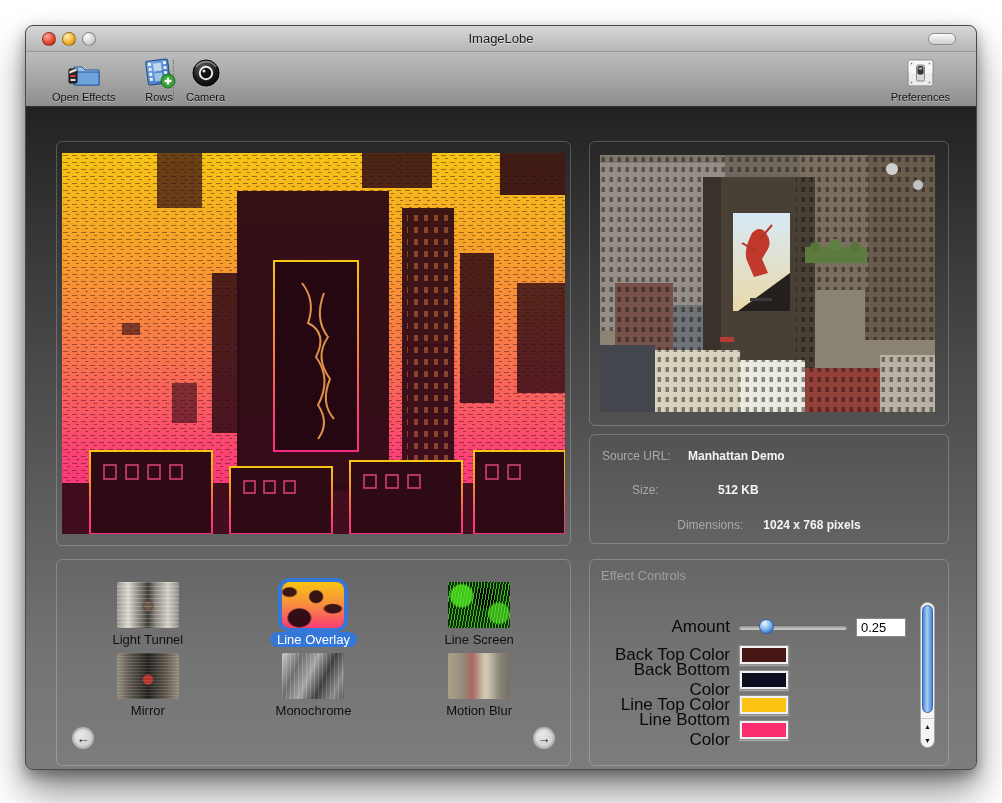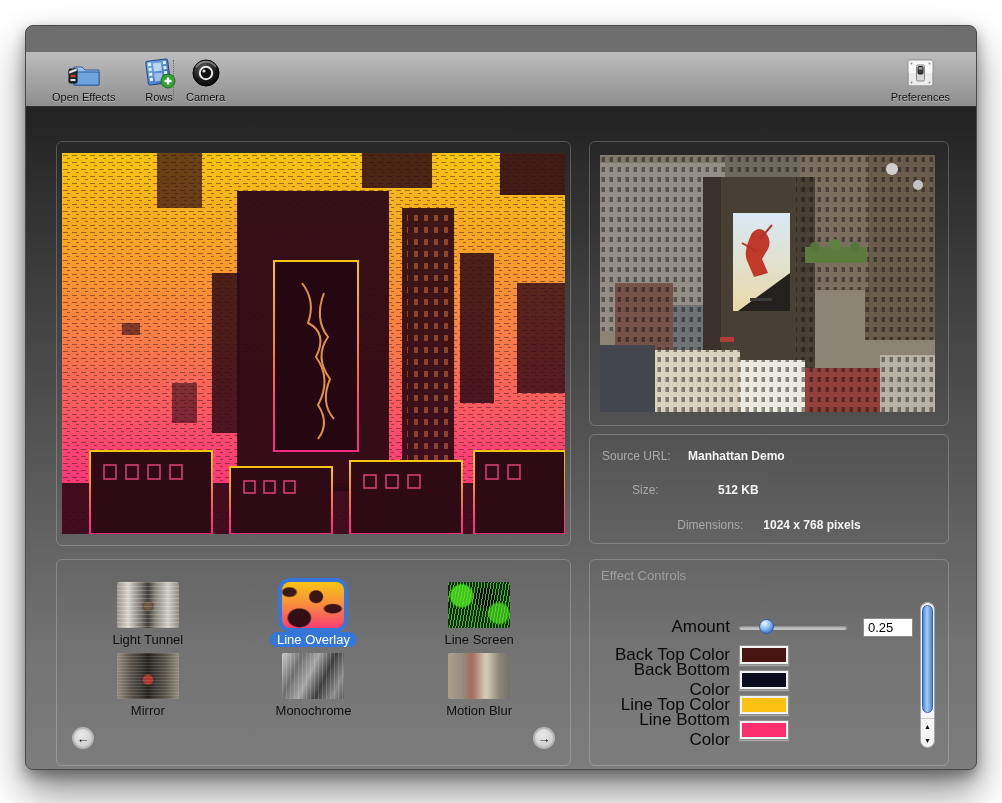--- a/index.html
+++ b/index.html
@@ -122,40 +122,49 @@
   .ctrl-body { position:absolute; left:8px; top:55px; width:318px; }
   .ctrl-row { display:flex; align-items:center; height:25px; }
   .ctrl-row.amount { height:24px; margin-bottom:3px; }
   .ctrl-lbl { width:132px; text-align:right; margin-right:9px; font-size:17px; color:#0a0a0a; }
   .slider { position:relative; width:108px; height:16px; }
   .slider .track { position:absolute; left:0; right:0; top:6px; height:5px; border-radius:3px;
     background:linear-gradient(#9a9a9a,#cdcdcd); box-shadow:inset 0 1px 2px rgba(0,0,0,.45); }
   .slider .thumb { position:absolute; left:calc(25% - 7px); top:0; width:15px; height:15px; border-radius:50%;
     border:1px solid #2d5fa8;
     background:radial-gradient(circle at 35% 26%, #eef6ff, #8fc0f0 42%, #3e7cd0 78%, #2a5ca8); }
-  .amount-field { width:50px; height:19px; margin-left:16px; border:1px solid #8a8a8a; background:#fff;
+  .amount-field { width:50px; height:19px; margin-left:9px; border:1px solid #8a8a8a; background:#fff;
     font-family:"Liberation Sans", sans-serif; font-size:13px; color:#000; padding:0 4px; }
   .swatch { width:50px; height:20px; background:#f1f1f1; border:1px solid #8f8f8f;
     box-shadow:0 1px 1px rgba(255,255,255,.35); padding:2px; cursor:default; }
   .swatch .chip { width:100%; height:100%; }
 
   .scrollbar { position:absolute; right:13px; top:42px; width:15px; height:146px;
     background:#f5f5f5; border:1px solid #a5a5a5; border-radius:8px; }
   .sb-thumb { position:absolute; left:1px; top:2px; width:11px; height:108px; border-radius:6px;
     border:1px solid #3365ad;
     background:linear-gradient(90deg,#4a85d8,#a9cdf5 45%,#4a85d8); }
   .sb-arrows { position:absolute; left:0; right:0; bottom:0; height:29px; border-top:1px solid #c9c9c9; }
   .sb-btn { height:14px; display:flex; align-items:center; justify-content:center;
     font-size:7px; color:#111; cursor:default; }
 </style>
 </head>
 <body>
 
 <div class="window">
 
+  <div class="titlebar">
+    <div class="lights">
+      <div class="light red"></div>
+      <div class="light yellow"></div>
+      <div class="light gray"></div>
+    </div>
+    <div class="title">ImageLobe</div>
+    <div class="pill-toggle"></div>
+  </div>
 
   <div class="toolbar">
     <div class="tb-item" style="left:26px;">
       <div class="tb-icon">
         <svg width="36" height="30" viewBox="0 0 36 30">
           <defs>
               <linearGradient id="fold" x1="0" y1="0" x2="0" y2="1">
             <stop offset="0" stop-color="#a8cdf2"></stop>
                 <stop offset="1" stop-color="#3e78c4"></stop>
               </linearGradient>

